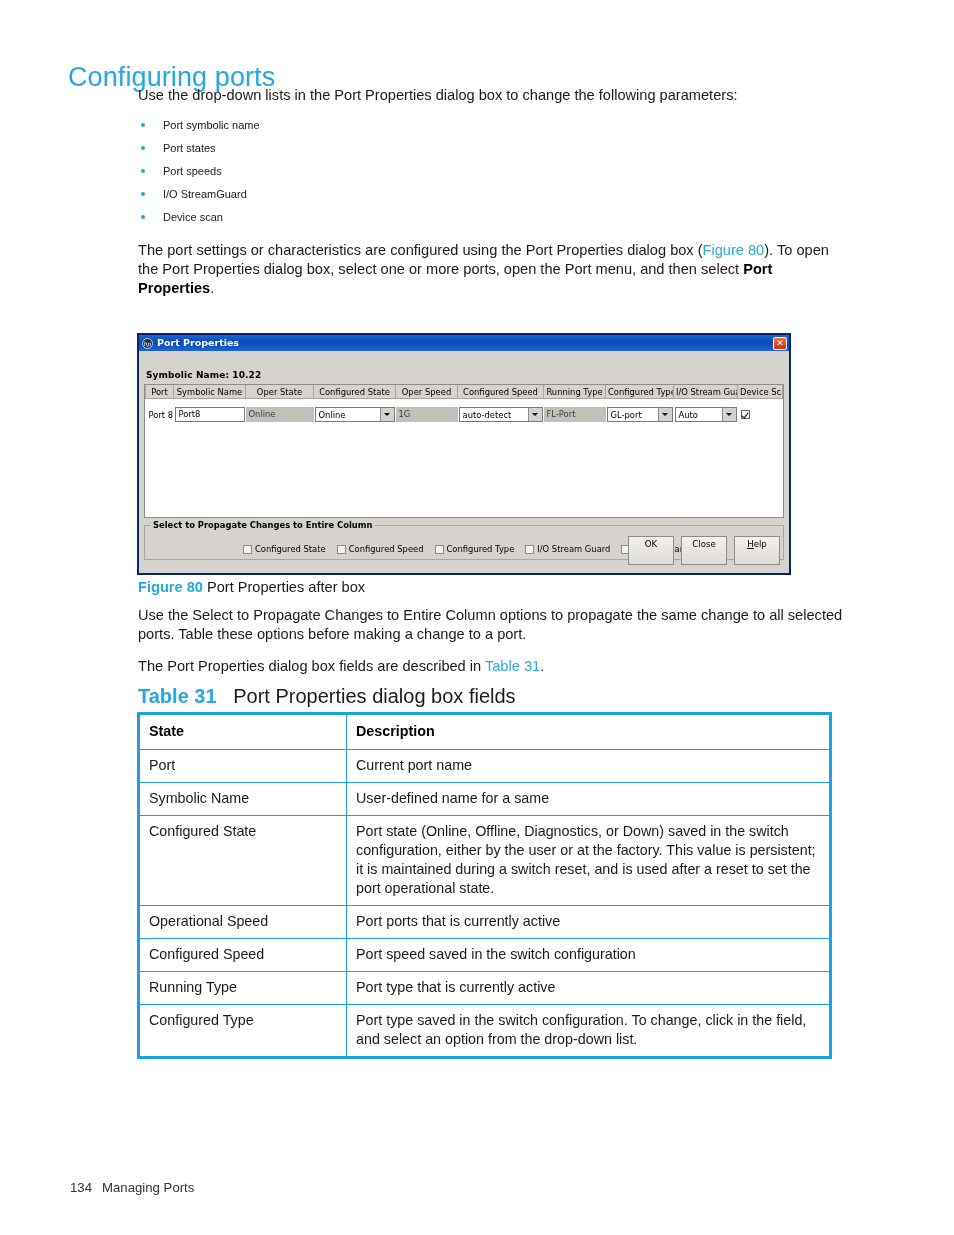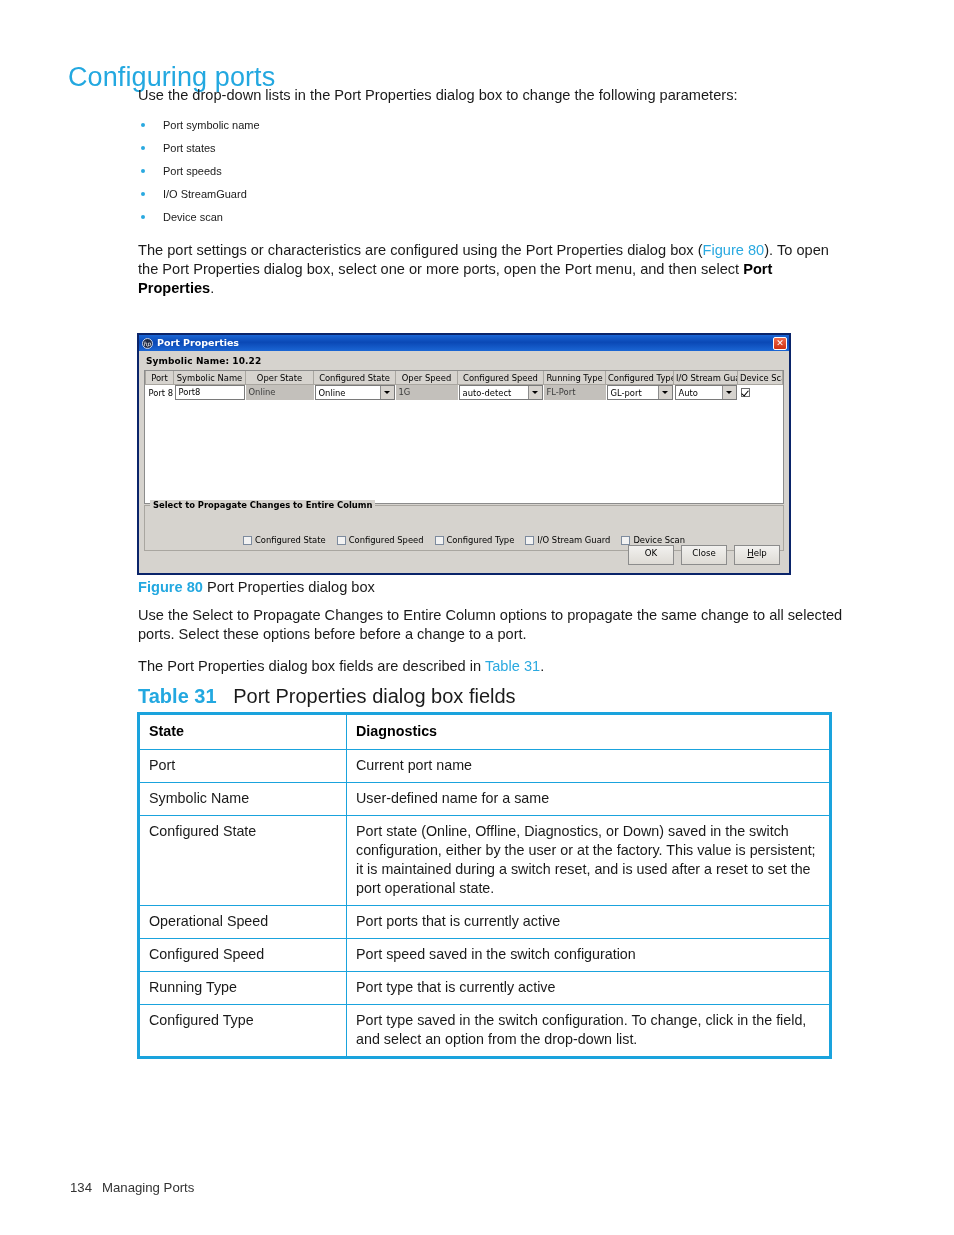--- a/index.html
+++ b/index.html
@@ -135,21 +135,21 @@
     border-radius: 2px;
     color: #ffffff;
     font-size: 9px;
     line-height: 11px;
     text-align: center;
     font-weight: bold;
     font-family: "DejaVu Sans", sans-serif;
   }
 
   .dlg-body {
-    padding: 4px 5px 0 5px;
+    padding: 18px 5px 0 5px;
   }
   .dlg-symname {
     font-size: 9px;
     font-weight: bold;
     color: #000;
     margin: 1px 0 4px 2px;
     letter-spacing: 0.1px;
   }
 
   .grid-wrap {
@@ -204,21 +204,21 @@
   }
   .cell-input {
     background: #ffffff;
     border: 1px solid #7a7a7a;
     height: 15px;
     line-height: 13px;
     font-size: 8.4px;
     padding-left: 3px;
     box-sizing: border-box;
     color: #000;
-    margin: 0 1px;
+    margin: 8px 1px;
     white-space: nowrap;
     overflow: hidden;
   }
   .cell-combo {
     background: #ffffff;
     border: 1px solid #7a7a7a;
     height: 15px;
     box-sizing: border-box;
     display: flex;
     align-items: center;
@@ -265,23 +265,23 @@
     left: 1px;
     top: -0.5px;
     width: 3px;
     height: 6px;
     border-right: 1.4px solid #000;
     border-bottom: 1.4px solid #000;
     transform: rotate(40deg);
   }
 
   .propagate-box {
-    margin-top: 1px;
+    margin-top: 7px;
     border: 1px solid #a9a6a0;
-    height: 46px;
+    height: 35px;
     position: relative;
     box-sizing: border-box;
   }
   .propagate-legend {
     position: absolute;
     left: 5px;
     top: -6px;
     background: #d6d3ce;
     padding: 0 3px;
     font-size: 8.4px;
@@ -315,21 +315,21 @@
 
   .dlg-buttons {
     position: absolute;
     right: 9px;
     bottom: 8px;
     display: flex;
     gap: 7px;
   }
   .dlg-btn {
     min-width: 46px;
-    height: 20px;
+    height: 29px;
     background: linear-gradient(to bottom, #f2f1ef, #dedbd5);
     border: 1px solid #8c8c8c;
     box-sizing: border-box;
     font-size: 8.6px;
     line-height: 14px;
     text-align: center;
     color: #000;
     padding: 0 6px;
   }
   .dlg-btn .u { text-decoration: underline; }
@@ -533,42 +533,42 @@
       <div class="dlg-buttons">
         <div class="dlg-btn">OK</div>
         <div class="dlg-btn">Close</div>
         <div class="dlg-btn"><span class="u">H</span><span>elp</span></div>
       </div>
     </div>
   </div>
 
   <div class="figcaption">
     <span class="lbl">Figure 80</span>
-    <span class="txt">Port Properties dialog box</span>
+    <span class="txt">Port Properties after box</span>
   </div>
 
   <div class="after-fig">
-    <p class="para">Use the Select to Propagate Changes to Entire Column options to propagate the same change to all selected ports. Select these options before before a change to a port.</p>
+    <p class="para">Use the Select to Propagate Changes to Entire Column options to propagate the same change to all selected ports. Table these options before making a change to a port.</p>
     <p class="para"><span>The Port Properties dialog box fields are described in </span><span class="xref">Table 31</span><span>.</span></p>
   </div>
 
   <div class="tablecaption">
     <span class="lbl">Table 31</span>
     &nbsp;&nbsp;<span class="txt">Port Properties dialog box fields</span>
   </div>
 
   <table class="fields">
     <colgroup>
         <col class="c1">
         <col>
       </colgroup>
     <thead>
       <tr>
         <th>State</th>
-        <th>Diagnostics</th>
+        <th>Description</th>
       </tr>
     </thead>
     <tbody>
       <tr>
           <td>Port</td>
           <td>Current port name</td>
         </tr>
       <tr>
           <td>Symbolic Name</td>
           <td>User-defined name for a same</td>

